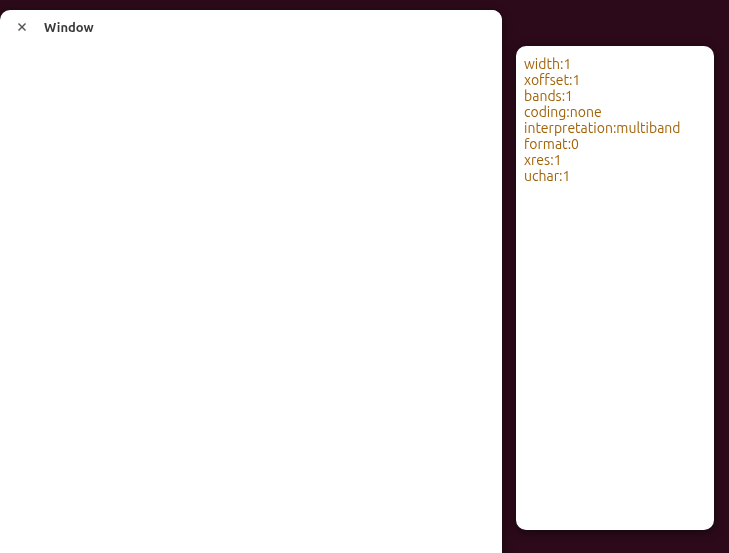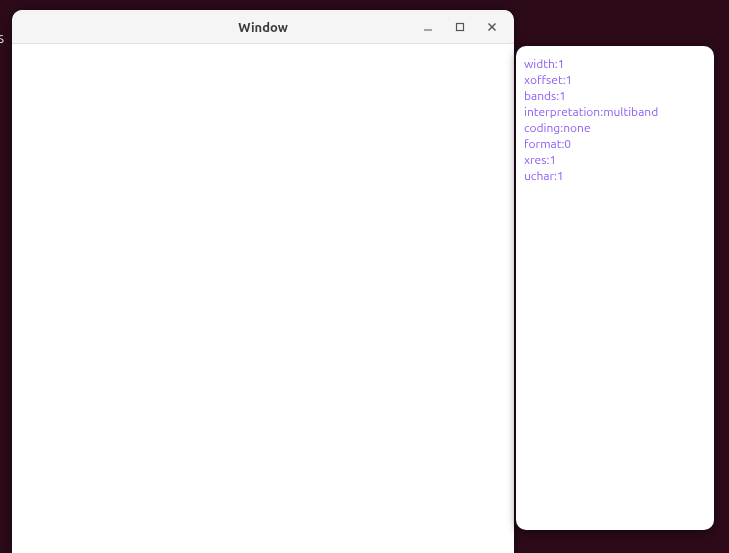--- a/index.html
+++ b/index.html
@@ -17,30 +17,31 @@
     }
     .edge-text {
       position: absolute;
       left: -2px;
       top: 30px;
       color: #ddd;
       font-size: 14px;
     }
     .main-window {
       position: absolute;
-      left: 12px;
+      left: 0;
       top: 10px;
       width: 502px;
       height: 543px;
       background: #ffffff;
       border-radius: 10px 10px 0 0;
       box-shadow: 0 2px 10px rgba(0,0,0,0.5);
       overflow: hidden;
       display: flex;
-      flex-direction: column;
+      flex-direction: row;
+      padding-left: 44px;
     }
     .titlebar {
       height: 34px;
       background: #f5f5f5;
       border-bottom: 1px solid #e0e0e0;
       display: flex;
       align-items: center;
       position: relative;
       border-radius: 10px 10px 0 0;
     }
@@ -82,23 +83,23 @@
       left: 516px;
       top: 46px;
       width: 198px;
       height: 484px;
       background: #ffffff;
       border-radius: 10px;
       box-shadow: 0 2px 10px rgba(0,0,0,0.5);
       padding: 10px 8px 8px 8px;
     }
     .property-list {
-      font-size: 12px;
+      font-size: 14px;
       line-height: 16px;
-      color: #8b5cf6;
+      color: #a16207;
     }
     .property-row {
       white-space: nowrap;
     }
     .property-key {
       display: inline;
     }
     .property-value {
       display: inline;
     }
@@ -131,19 +132,19 @@
     </div>
   </div>
   <div class="window-content"></div>
 </div>
 
 <div class="tooltip-panel">
   <div class="property-list" id="property-list">
       <div class="property-row"><span class="property-key">width</span>:<span class="property-value">1</span></div>
       <div class="property-row"><span class="property-key">xoffset</span>:<span class="property-value">1</span></div>
       <div class="property-row"><span class="property-key">bands</span>:<span class="property-value">1</span></div>
+      <div class="property-row"><span class="property-key">coding</span>:<span class="property-value">none</span></div>
       <div class="property-row"><span class="property-key">interpretation</span>:<span class="property-value">multiband</span></div>
-      <div class="property-row"><span class="property-key">coding</span>:<span class="property-value">none</span></div>
       <div class="property-row"><span class="property-key">format</span>:<span class="property-value">0</span></div>
       <div class="property-row"><span class="property-key">xres</span>:<span class="property-value">1</span></div>
       <div class="property-row"><span class="property-key">uchar</span>:<span class="property-value">1</span></div>
     </div>
 </div>
 
 </body></html>

